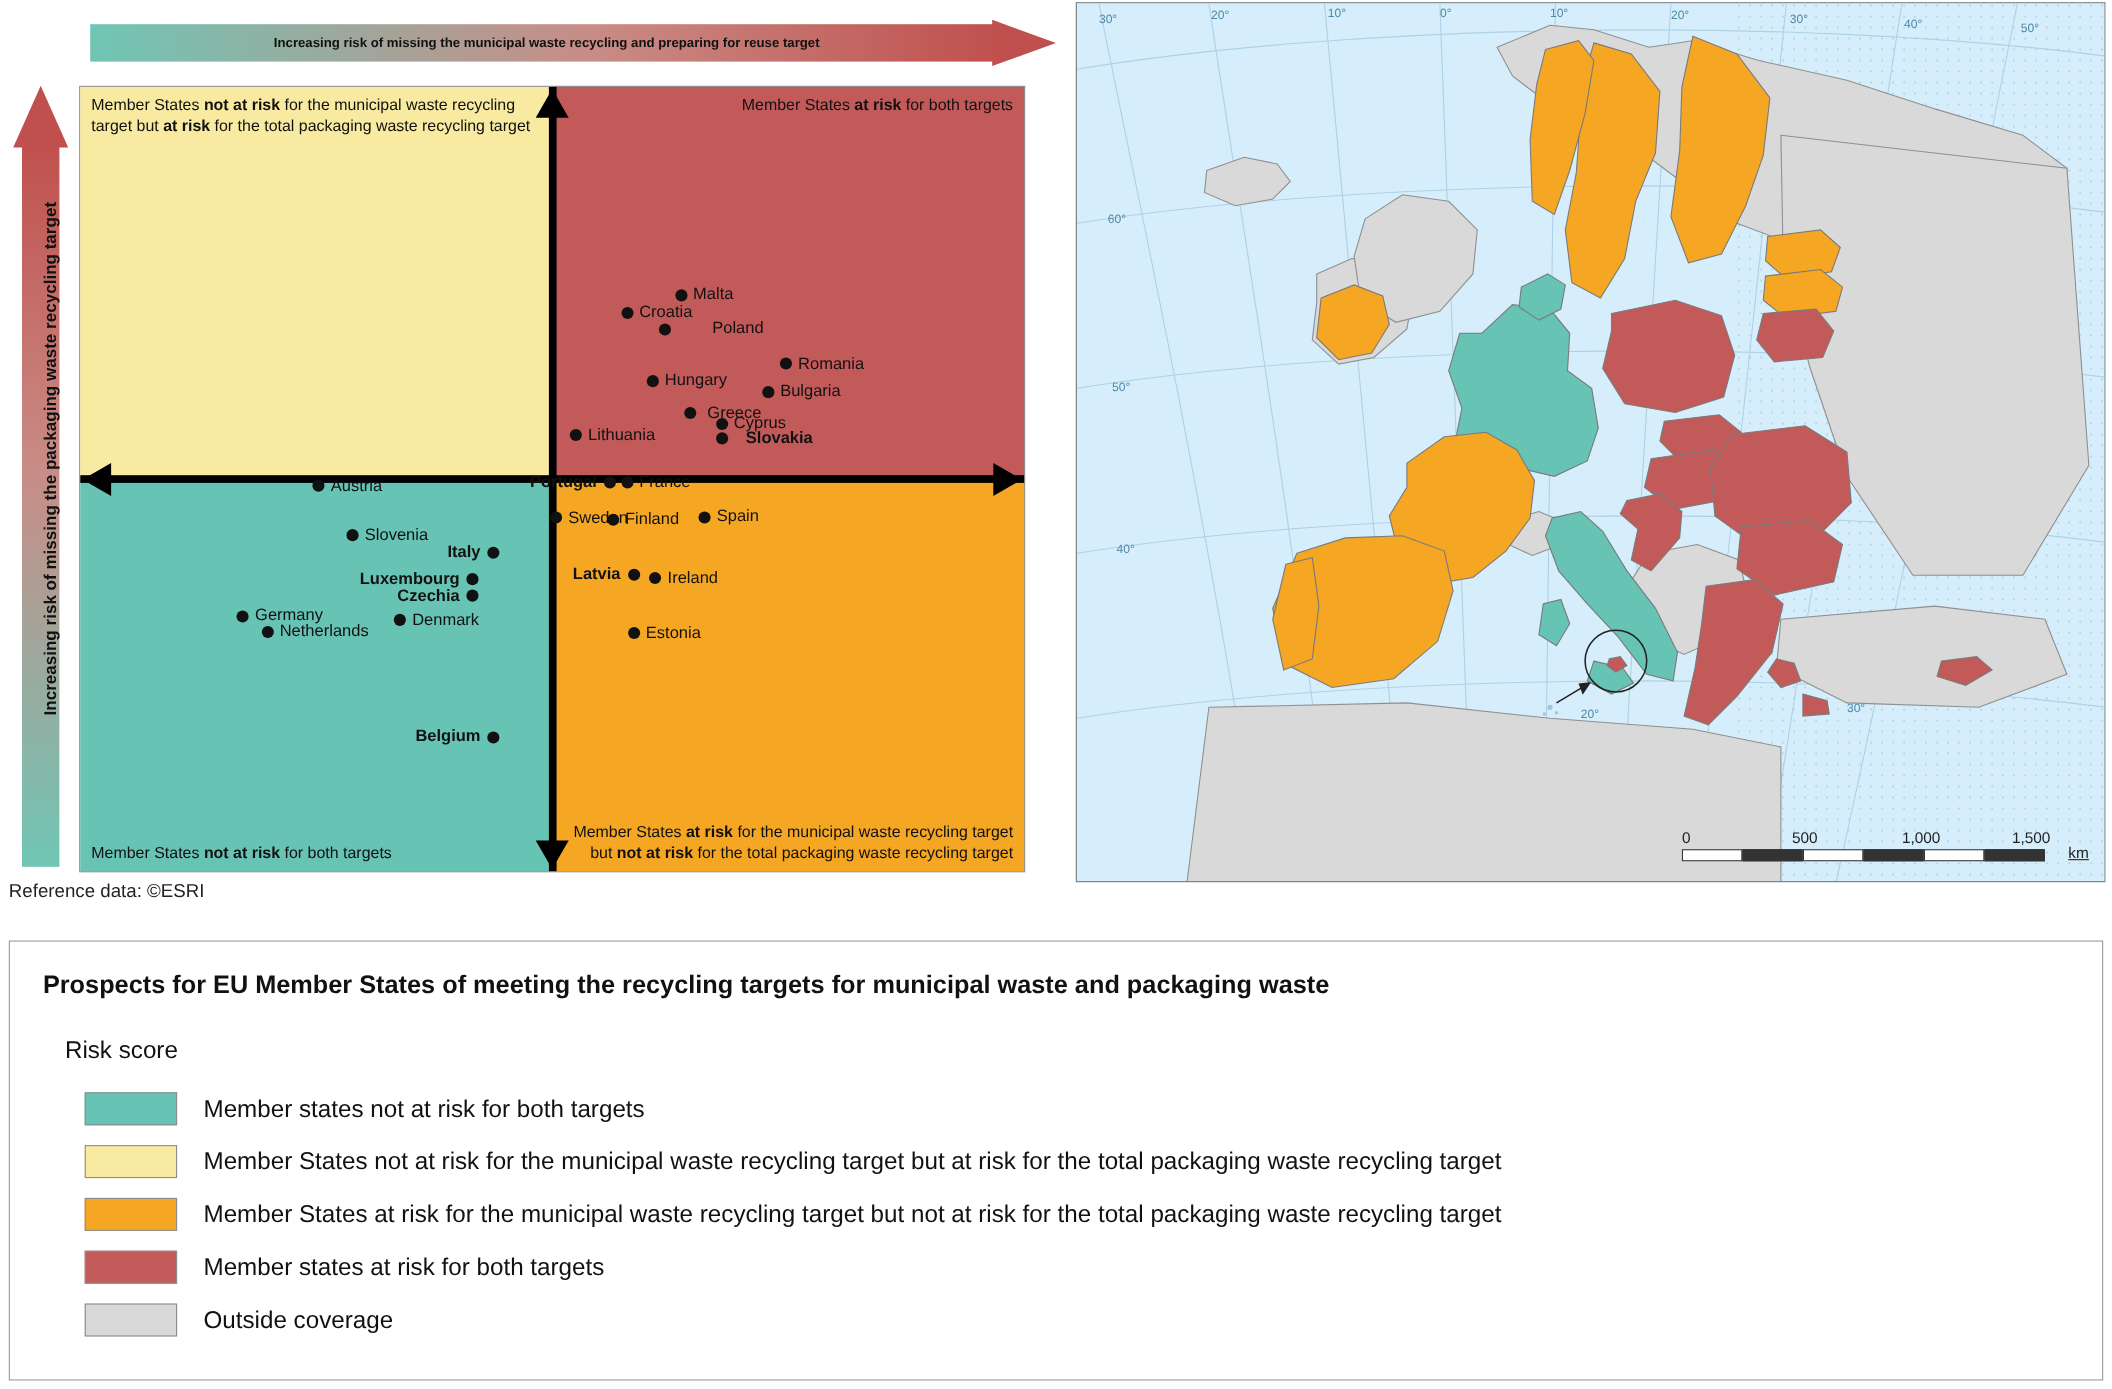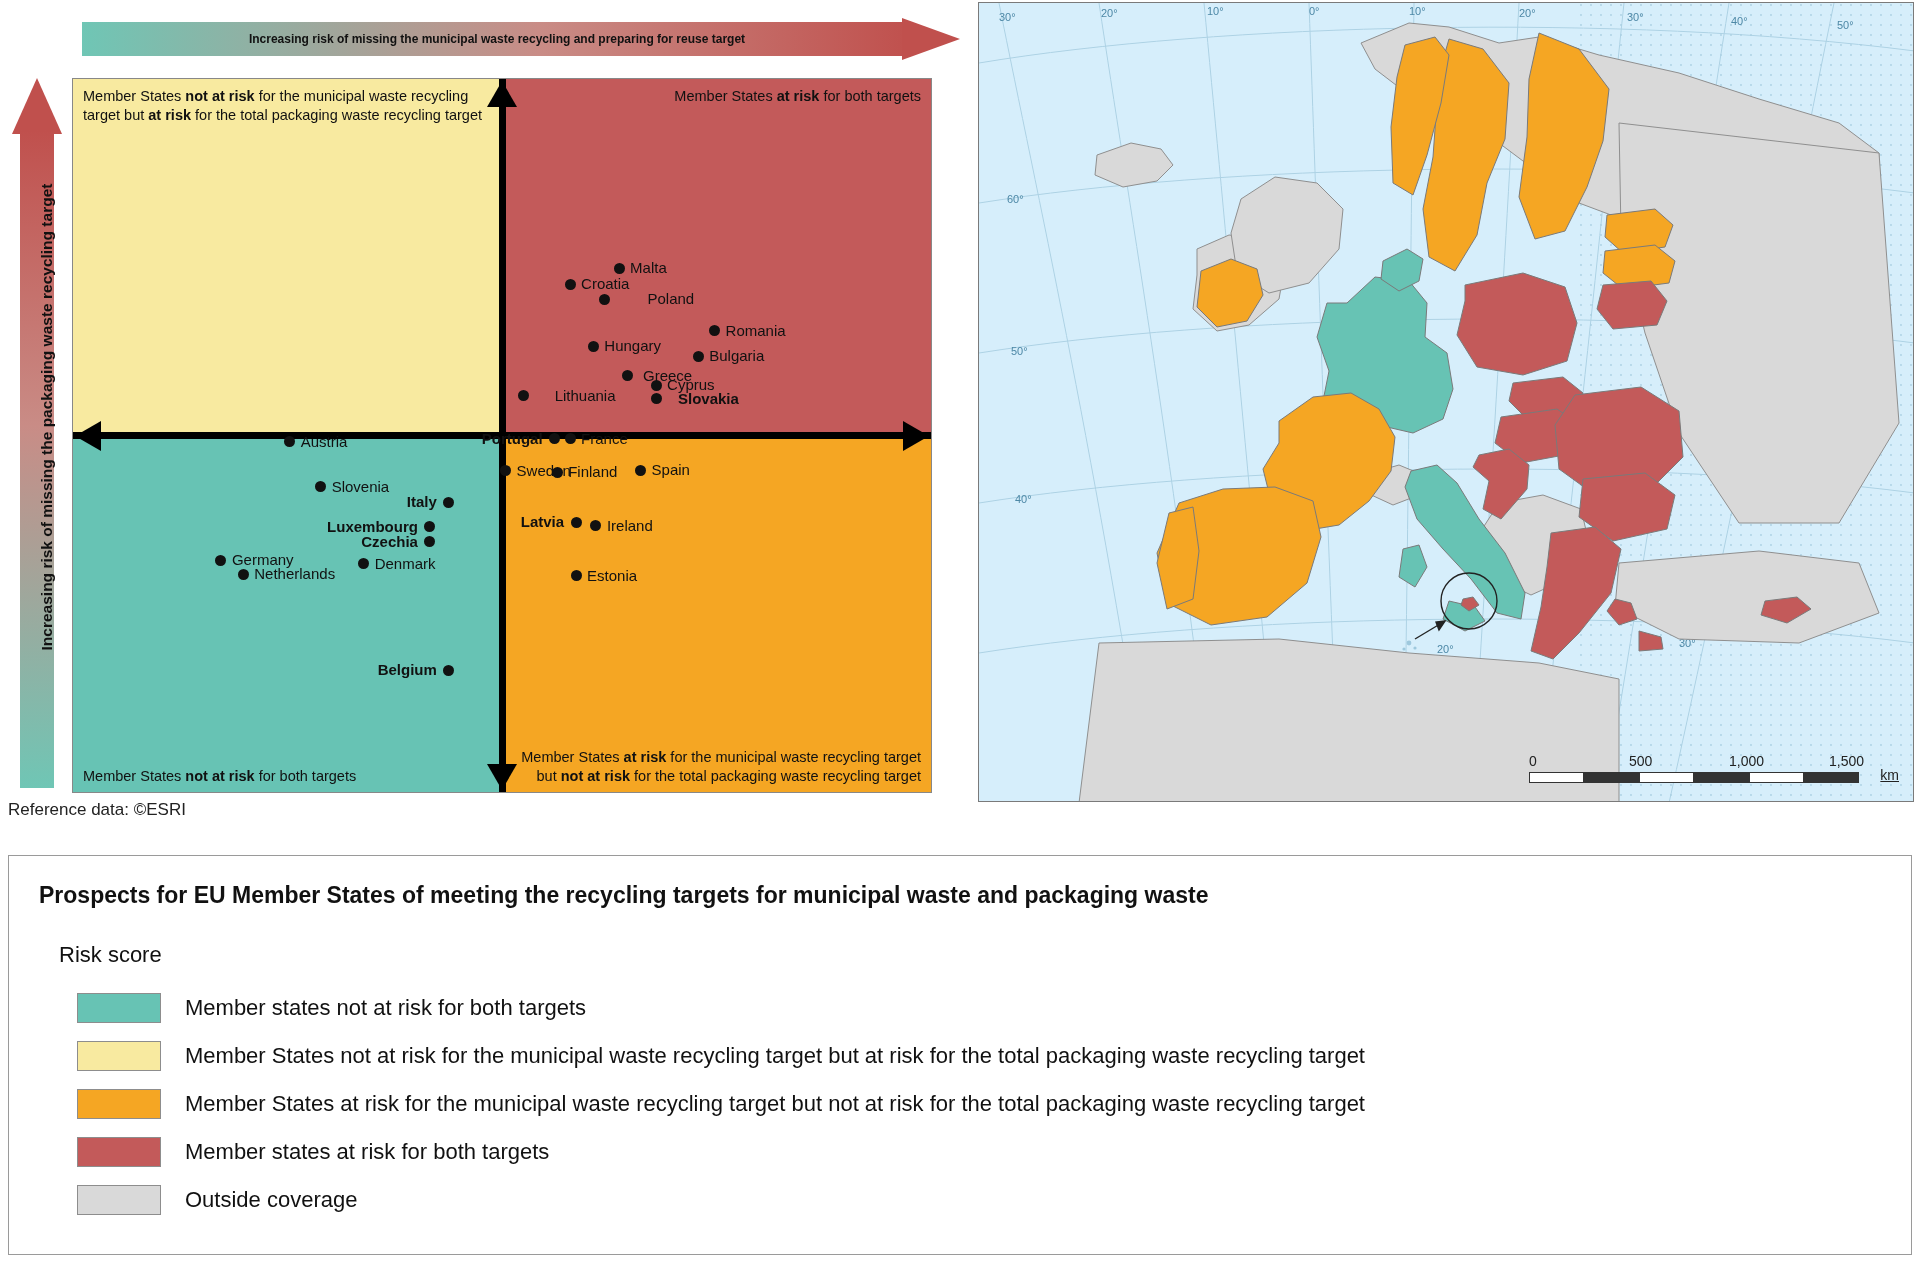--- a/index.html
+++ b/index.html
@@ -193,21 +193,21 @@
           <div class="ptlabel right" style="left: 531.3px; top: 258.41px;">Hungary</div>
           <div class="pt" style="left: 619.72px; top: 271.92px;"></div>
           <div class="ptlabel right" style="left: 636.22px; top: 268.42px;">Bulgaria</div>
           <div class="pt" style="left: 549.2px; top: 291.225px;"></div>
           <div class="ptlabel right" style="left: 570px; top: 287.725px; text-align: center;">Greece</div>
           <div class="pt" style="left: 577.58px; top: 300.52px;"></div>
           <div class="ptlabel right" style="left: 594.08px; top: 297.02px;">Cyprus</div>
           <div class="pt" style="left: 577.58px; top: 314.105px;"></div>
           <div class="ptlabel right" style="left: 605px; top: 310.605px; font-weight: bold;">Slovakia</div>
           <div class="pt" style="left: 445.14px; top: 311.245px;"></div>
-          <div class="ptlabel right" style="left: 461.64px; top: 307.745px; margin-left: 20px;">Lithuania</div>
+          <div class="ptlabel right" style="left: 461.64px; top: 307.745px;">Lithuania</div>
           <div class="pt" style="left: 476.1px; top: 354.145px;"></div>
           <div class="ptlabel left" style="right: 388.4px; top: 350.645px;">Portugal</div>
           <div class="pt" style="left: 491.58px; top: 354.145px;"></div>
           <div class="ptlabel right" style="left: 508.08px; top: 350.645px;">France</div>
           <div class="pt" style="left: 562.1px; top: 385.605px;"></div>
           <div class="ptlabel right" style="left: 578.6px; top: 382.105px;">Spain</div>
           <div class="pt" style="left: 427.08px; top: 386.32px;"></div>
           <div class="ptlabel right" style="left: 443.58px; top: 382.82px;">Sweden</div>
           <div class="pt" style="left: 478.68px; top: 387.75px;"></div>
           <div class="ptlabel right" style="left: 495.18px; top: 384.25px;">Finland</div>

